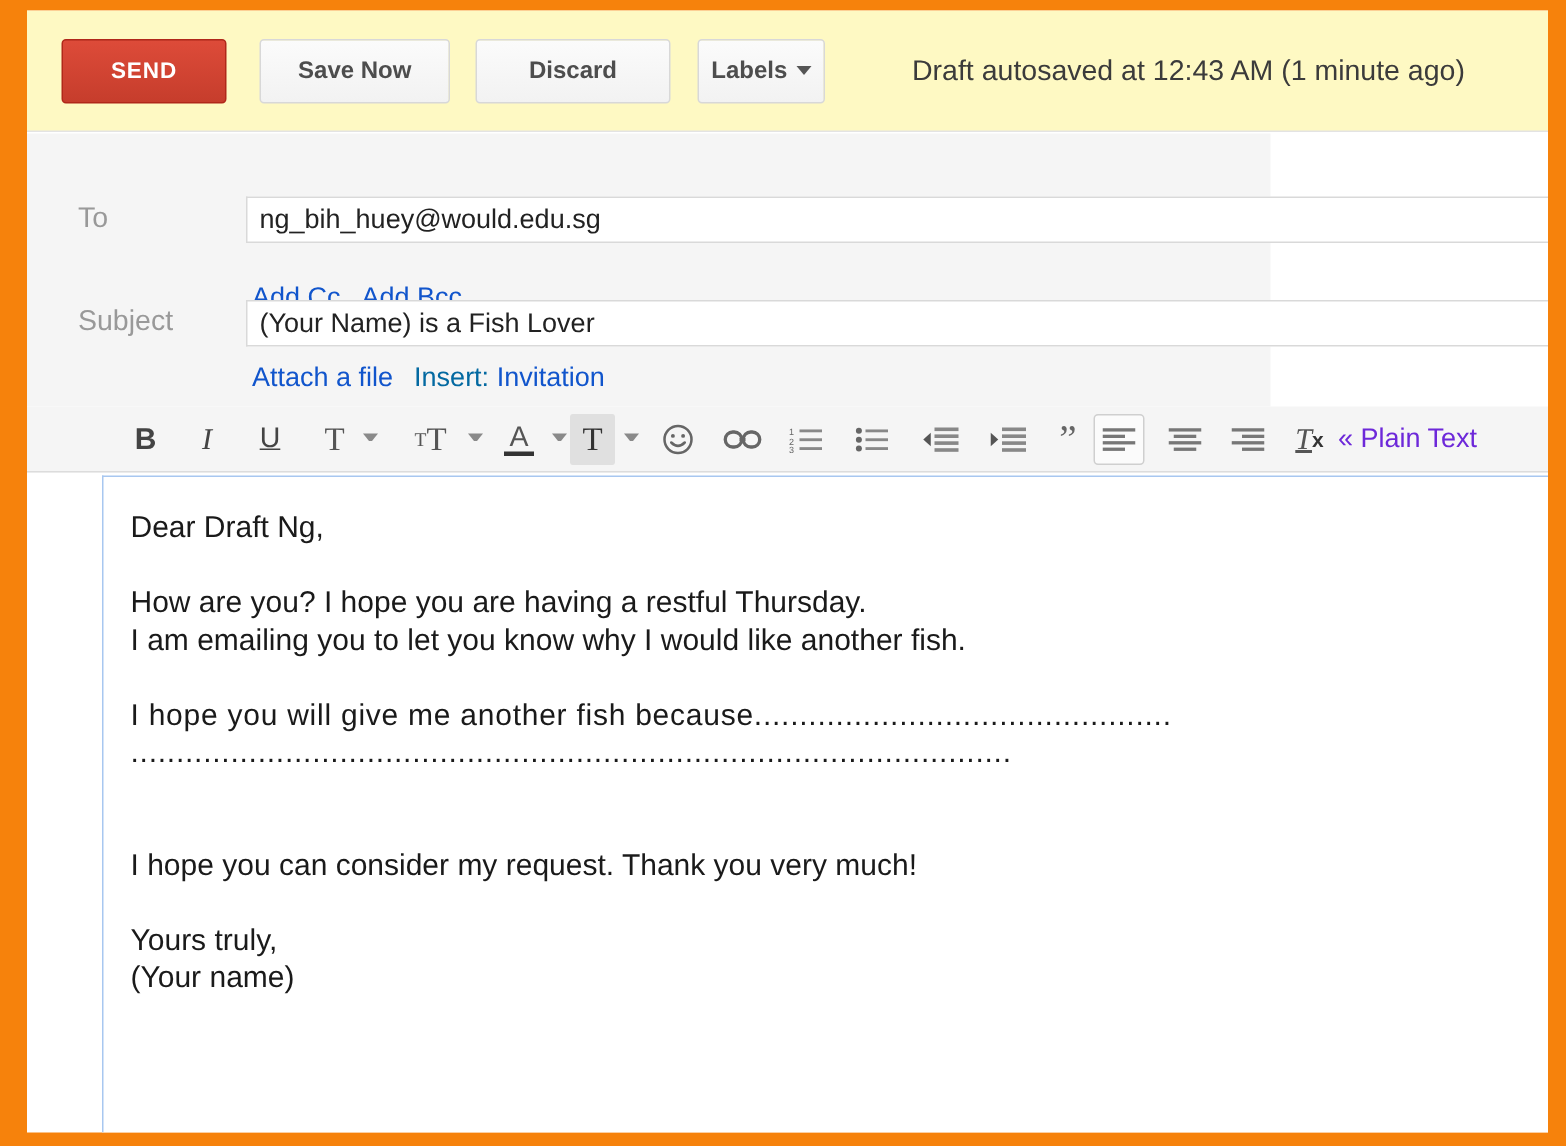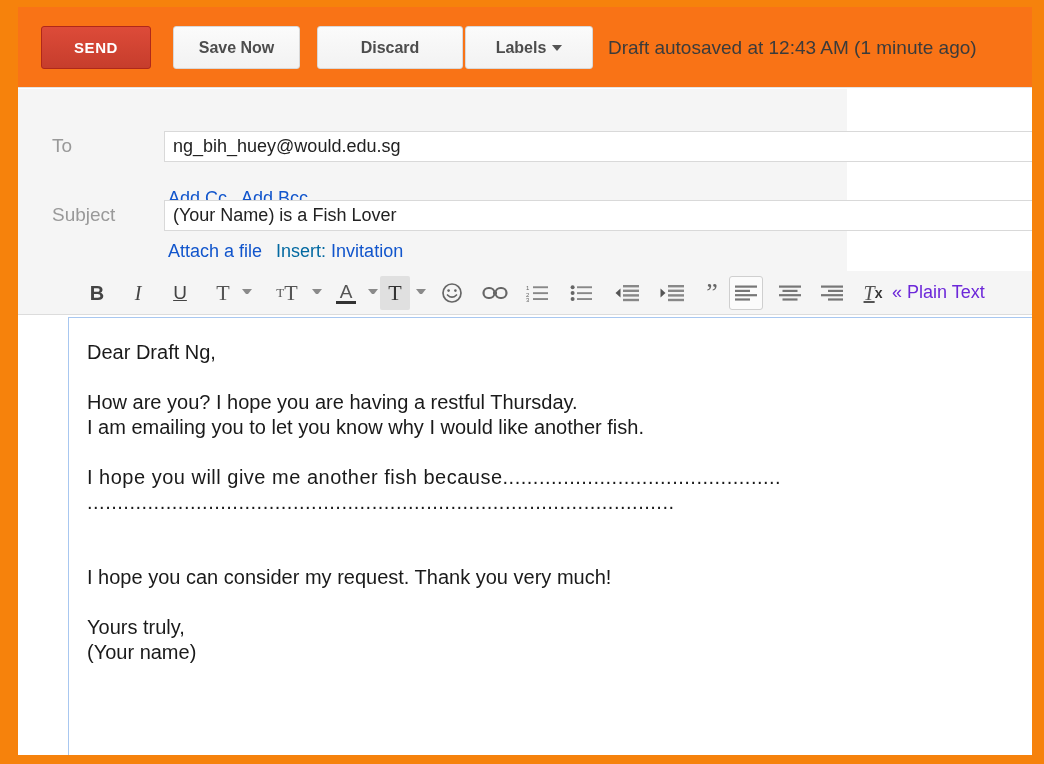--- a/index.html
+++ b/index.html
@@ -24,21 +24,21 @@
     width: 1014px; height: 748px;
     background: #ffffff;
     overflow: hidden;
   }
 
   
   #action-bar {
     position: absolute;
     left: 0; top: 0;
     width: 1014px; height: 81px;
-    background: #f97316;
+    background: #fef9c3;
     border-bottom: 1px solid #e3e3e3;
   }
   .btn {
     position: absolute;
     top: 19px;
     height: 43px;
     border: 1px solid #d8d8d8;
     border-radius: 3px;
     background: linear-gradient(#fbfbfb, #f2f2f2);
     color: #4d4d4d;
@@ -53,22 +53,22 @@
     left: 23px;
     width: 110px;
     background: #D14836;
     background-image: linear-gradient(#dd4b39, #c63d2c);
     border: 1px solid #b0281a;
     color: #ffffff;
     font-size: 15px;
     letter-spacing: 0.6px;
   }
   #save-now-button { left: 155px; width: 127px; }
-  #discard-button  { left: 299px; width: 146px; }
-  #labels-button   { left: 447px; width: 128px; }
+  #discard-button  { left: 299px; width: 130px; }
+  #labels-button   { left: 447px; width: 85px; }
   #labels-button .caret {
     display: inline-block;
     margin-left: 6px;
     border-left: 5px solid transparent;
     border-right: 5px solid transparent;
     border-top: 6px solid #555;
     vertical-align: 2px;
   }
   #autosave-status {
     position: absolute;

